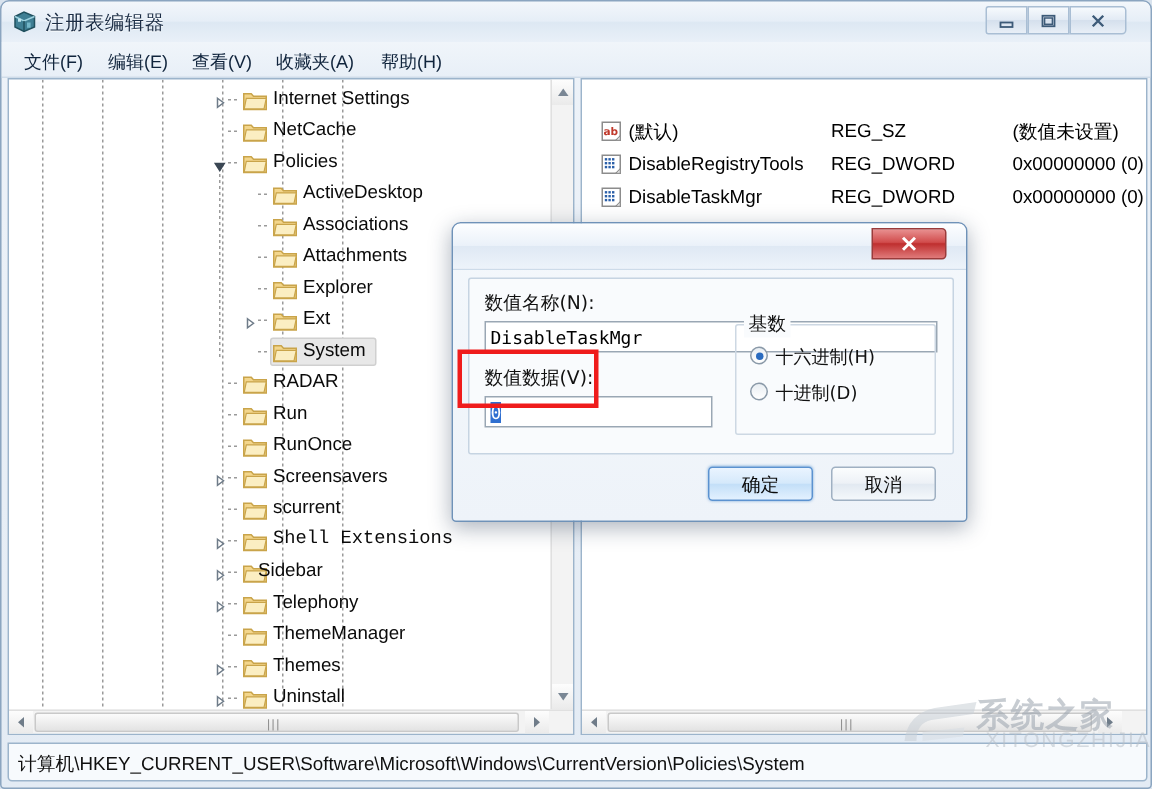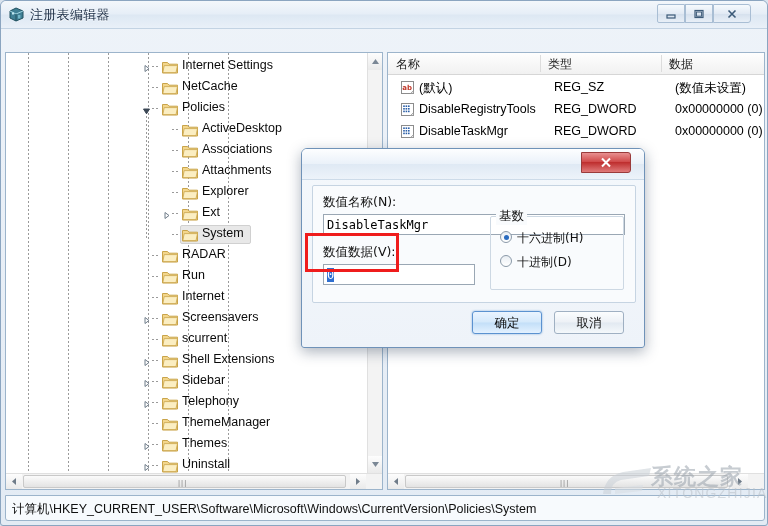--- a/index.html
+++ b/index.html
@@ -242,20 +242,27 @@
           <rect x="3.4" y="4" width="5.2" height="4.2" fill="none" stroke="#3c5a78" stroke-width="1"></rect>
         </svg>
     </div>
     <div class="winbtn" id="btn-close">
       <svg width="12" height="12" viewBox="0 0 12 12">
           <path d="M2.5 2.5 L9.5 9.5 M9.5 2.5 L2.5 9.5" stroke="#3c5a78" stroke-width="1.6" fill="none"></path>
         </svg>
     </div>
   </div>
 
+  <div id="menubar">
+    <span class="menu-item" style="left:10px">文件(F)</span>
+    <span class="menu-item" style="left:66px">编辑(E)</span>
+    <span class="menu-item" style="left:122px">查看(V)</span>
+    <span class="menu-item" style="left:178px">收藏夹(A)</span>
+    <span class="menu-item" style="left:248px">帮助(H)</span>
+  </div>
 
   <div id="tree-pane">
     <div id="tree-inner">
       <div class="guides" id="tree-guides">
           <span class="guide" style="left: 22px;"></span>
           <span class="guide" style="left: 62px;"></span>
           <span class="guide" style="left: 102px;"></span>
           <span class="guide" style="left: 142px;"></span>
           <span class="guide" style="left: 182px;"></span>
           <span class="guide" style="left: 222px;"></span>
@@ -359,21 +366,21 @@
                 <path d="M2.2 5.6 L15.5 5.6 L14 12.6 L0.8 12.6 Z" fill="#fbeec2" stroke="#c9a44a" stroke-width=".8"></path>
               </svg></span>
             <span class="tvlabel" style="left:176px;">Run</span>
           </div>
           <div class="tvrow" style="top: 234px;">
             <span class="hdot" style="left:146px;top:10px;width:8px;"></span>
             <span class="folder" style="left:156px;top:4px;"><svg width="16" height="14" viewBox="0 0 16 14">
                 <path d="M0.5 2.5 L5.5 2.5 L7 4.2 L15.5 4.2 L15.5 13 L0.5 13 Z" fill="#f3d68c" stroke="#c9a44a" stroke-width="1"></path>
                 <path d="M2.2 5.6 L15.5 5.6 L14 12.6 L0.8 12.6 Z" fill="#fbeec2" stroke="#c9a44a" stroke-width=".8"></path>
               </svg></span>
-            <span class="tvlabel" style="left:176px;">Internet</span>
+            <span class="tvlabel" style="left:176px;">RunOnce</span>
           </div>
           <div class="tvrow" style="top: 255px;">
             <span class="arrow" style="left:136px;top:6px;"><svg width="9" height="9" viewBox="0 0 9 9">
                 <path d="M3 1.5 L7 4.5 L3 7.5 Z" fill="none" stroke="#6f7c89" stroke-width="1"></path>
               </svg></span>
             <span class="hdot" style="left:146px;top:10px;width:8px;"></span>
             <span class="folder" style="left:156px;top:4px;"><svg width="16" height="14" viewBox="0 0 16 14">
                 <path d="M0.5 2.5 L5.5 2.5 L7 4.2 L15.5 4.2 L15.5 13 L0.5 13 Z" fill="#f3d68c" stroke="#c9a44a" stroke-width="1"></path>
                 <path d="M2.2 5.6 L15.5 5.6 L14 12.6 L0.8 12.6 Z" fill="#fbeec2" stroke="#c9a44a" stroke-width=".8"></path>
               </svg></span>
@@ -389,32 +396,32 @@
           </div>
           <div class="tvrow" style="top: 297px;">
             <span class="arrow" style="left:136px;top:6px;"><svg width="9" height="9" viewBox="0 0 9 9">
                 <path d="M3 1.5 L7 4.5 L3 7.5 Z" fill="none" stroke="#6f7c89" stroke-width="1"></path>
               </svg></span>
             <span class="hdot" style="left:146px;top:10px;width:8px;"></span>
             <span class="folder" style="left:156px;top:4px;"><svg width="16" height="14" viewBox="0 0 16 14">
                 <path d="M0.5 2.5 L5.5 2.5 L7 4.2 L15.5 4.2 L15.5 13 L0.5 13 Z" fill="#f3d68c" stroke="#c9a44a" stroke-width="1"></path>
                 <path d="M2.2 5.6 L15.5 5.6 L14 12.6 L0.8 12.6 Z" fill="#fbeec2" stroke="#c9a44a" stroke-width=".8"></path>
               </svg></span>
-            <span class="tvlabel" style="left:176px;">Shell Extensions</span>
+            <span class="tvlabel" style="left:176px;font-family:Liberation Mono, monospace;">Shell Extensions</span>
           </div>
           <div class="tvrow" style="top: 318px;">
             <span class="arrow" style="left:136px;top:6px;"><svg width="9" height="9" viewBox="0 0 9 9">
                 <path d="M3 1.5 L7 4.5 L3 7.5 Z" fill="none" stroke="#6f7c89" stroke-width="1"></path>
               </svg></span>
             <span class="hdot" style="left:146px;top:10px;width:8px;"></span>
             <span class="folder" style="left:156px;top:4px;"><svg width="16" height="14" viewBox="0 0 16 14">
                 <path d="M0.5 2.5 L5.5 2.5 L7 4.2 L15.5 4.2 L15.5 13 L0.5 13 Z" fill="#f3d68c" stroke="#c9a44a" stroke-width="1"></path>
                 <path d="M2.2 5.6 L15.5 5.6 L14 12.6 L0.8 12.6 Z" fill="#fbeec2" stroke="#c9a44a" stroke-width=".8"></path>
               </svg></span>
-            <span class="tvlabel" style="left:176px;">Sidebar</span>
+            <span class="tvlabel" style="left:166px;">Sidebar</span>
           </div>
           <div class="tvrow" style="top: 339px;">
             <span class="arrow" style="left:136px;top:6px;"><svg width="9" height="9" viewBox="0 0 9 9">
                 <path d="M3 1.5 L7 4.5 L3 7.5 Z" fill="none" stroke="#6f7c89" stroke-width="1"></path>
               </svg></span>
             <span class="hdot" style="left:146px;top:10px;width:8px;"></span>
             <span class="folder" style="left:156px;top:4px;"><svg width="16" height="14" viewBox="0 0 16 14">
                 <path d="M0.5 2.5 L5.5 2.5 L7 4.2 L15.5 4.2 L15.5 13 L0.5 13 Z" fill="#f3d68c" stroke="#c9a44a" stroke-width="1"></path>
                 <path d="M2.2 5.6 L15.5 5.6 L14 12.6 L0.8 12.6 Z" fill="#fbeec2" stroke="#c9a44a" stroke-width=".8"></path>
               </svg></span>
@@ -477,27 +484,20 @@
       </div>
       <div class="sbarrow" style="left:344px;top:0;width:16px;height:15px;">
         <svg width="16" height="15" viewBox="0 0 16 15">
             <path d="M10 7.5 L6 4 L6 11 Z" fill="#6f7c89"></path>
           </svg>
       </div>
     </div>
   </div>
 
   <div id="list-pane">
-    <div id="list-header">
-      <span class="colhdr" style="left:8px">名称</span>
-      <span class="colsep" style="left:152px"></span>
-      <span class="colhdr" style="left:160px">类型</span>
-      <span class="colsep" style="left:273px"></span>
-      <span class="colhdr" style="left:281px">数据</span>
-    </div>
     <div id="list-rows">
         <div class="lrow" style="top: 24px;">
           <span class="licon"><svg width="15" height="15" viewBox="0 0 15 15">
               <rect x="1.5" y="1.5" width="12" height="12" fill="#fff" stroke="#8c8c8c" stroke-width="1"></rect>
               <path d="M13.5 10.5 L13.5 13.5 L10.5 13.5 Z" fill="#e9e9e9" stroke="#8c8c8c" stroke-width=".7"></path>
               <text x="7.2" y="10" font-size="7" font-family="DejaVu Sans, sans-serif" font-weight="bold" fill="#c0392b" text-anchor="middle">ab</text>
             </svg></span>
           <span class="lname">(默认)</span>
           <span class="ltype">REG_SZ</span>
           <span class="ldata">(数值未设置)</span>

